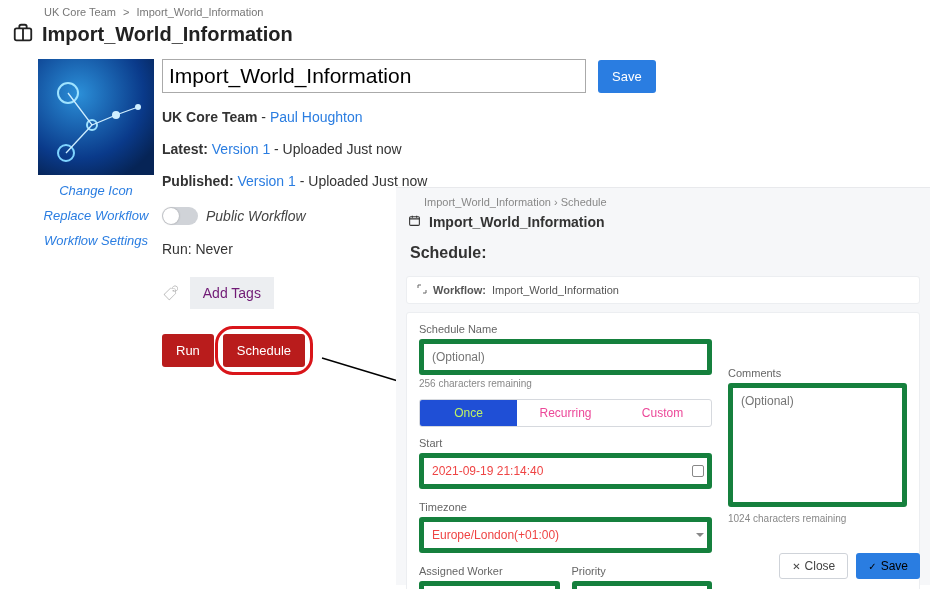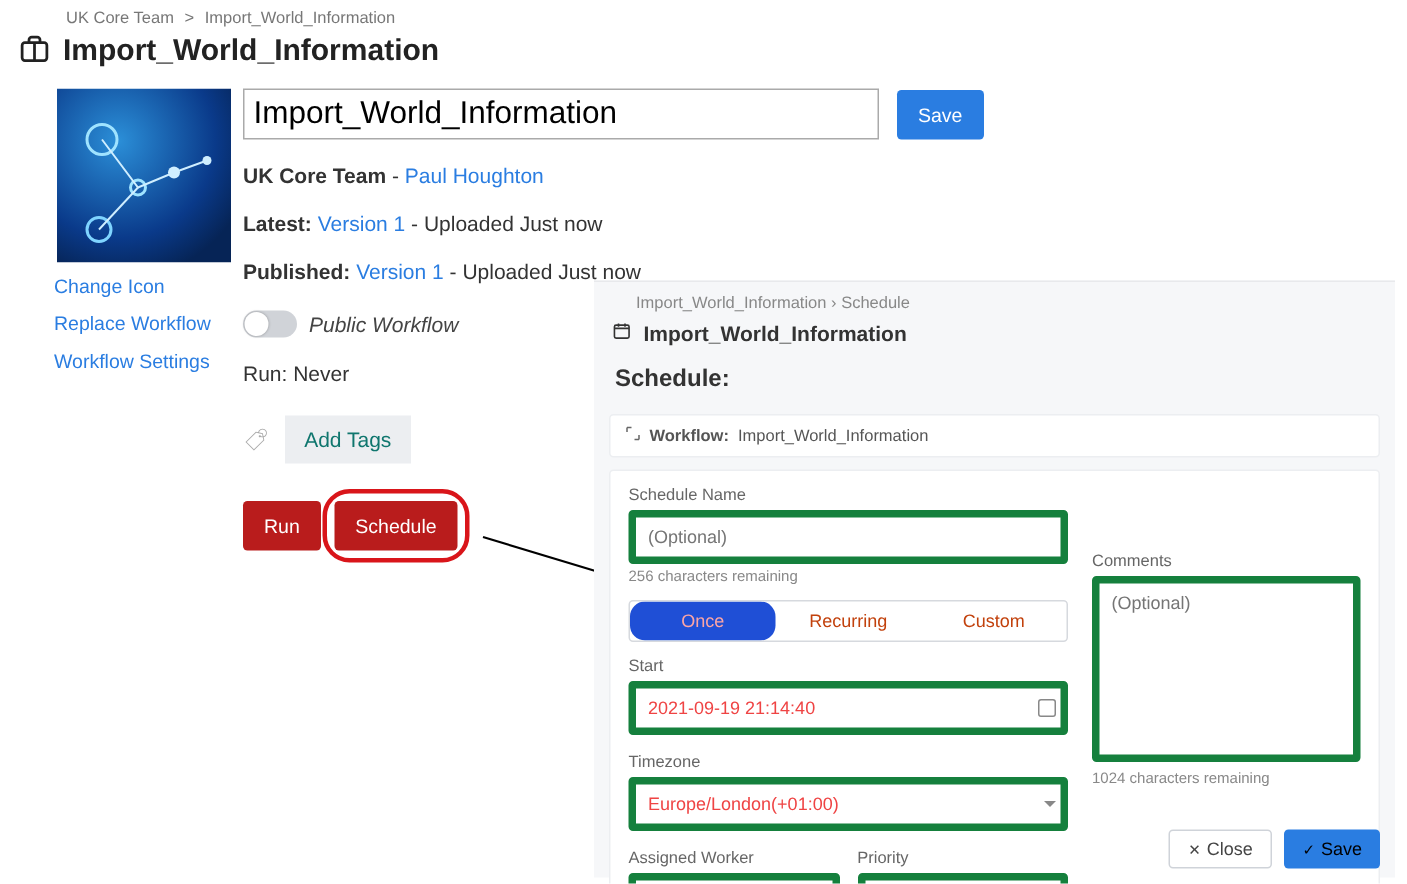--- a/index.html
+++ b/index.html
@@ -30,22 +30,23 @@
     font-size: 20px;
     font-weight: 700;
     color: #222;
   }
   .main {
     display: flex;
     padding-left: 36px;
   }
   .left-col {
     width: 120px;
-    text-align: left;
+    text-align: center;
     padding-top: 4px;
+    font-style: italic;
   }
   .icon-box {
     width: 116px;
     height: 116px;
     margin: 0 auto 6px auto;
     position: relative;
   }
   .left-link {
     display: block;
     color: #2a7de1;
@@ -111,21 +112,21 @@
     display: flex;
     align-items: center;
     margin: 20px 0 0 0;
   }
   .tag-icon { color: #aaa; margin-right: 10px; font-size: 14px; transform: rotate(90deg); display:inline-block;}
   .add-tags-btn {
     background: #eceef1;
     border: none;
     padding: 8px 13px;
     font-size: 14px;
-    color: #0f766e;
+    color: #701a75;
     cursor: pointer;
   }
   .action-row {
     margin: 24px 0 0 0;
     display: flex;
     gap: 8px;
     align-items: center;
   }
   .action-btn {
     background: #b91c1c;
@@ -229,27 +230,26 @@
     border: 1px solid #d6d9de;
     border-radius: 3px;
     overflow: hidden;
     margin: 10px 0 10px 0;
   }
   .seg > div {
     flex: 1;
     text-align: center;
     font-size: 12px;
     padding: 6px 0;
-    color: #c2410c;
+    color: #ec4899;
     cursor: pointer;
   }
   .seg > div.active {
     background: #1f4fd6;
-    color: #fca5a5;
-    border-radius: 10px;
+    color: #bef264;
   }
   .two-col { display: flex; gap: 12px; }
   .two-col > div { flex: 1; }
   .select-wrap {
     position: relative;
   }
   .select-wrap::after {
     content: "";
     position: absolute;
     right: 8px; top: 50%;

